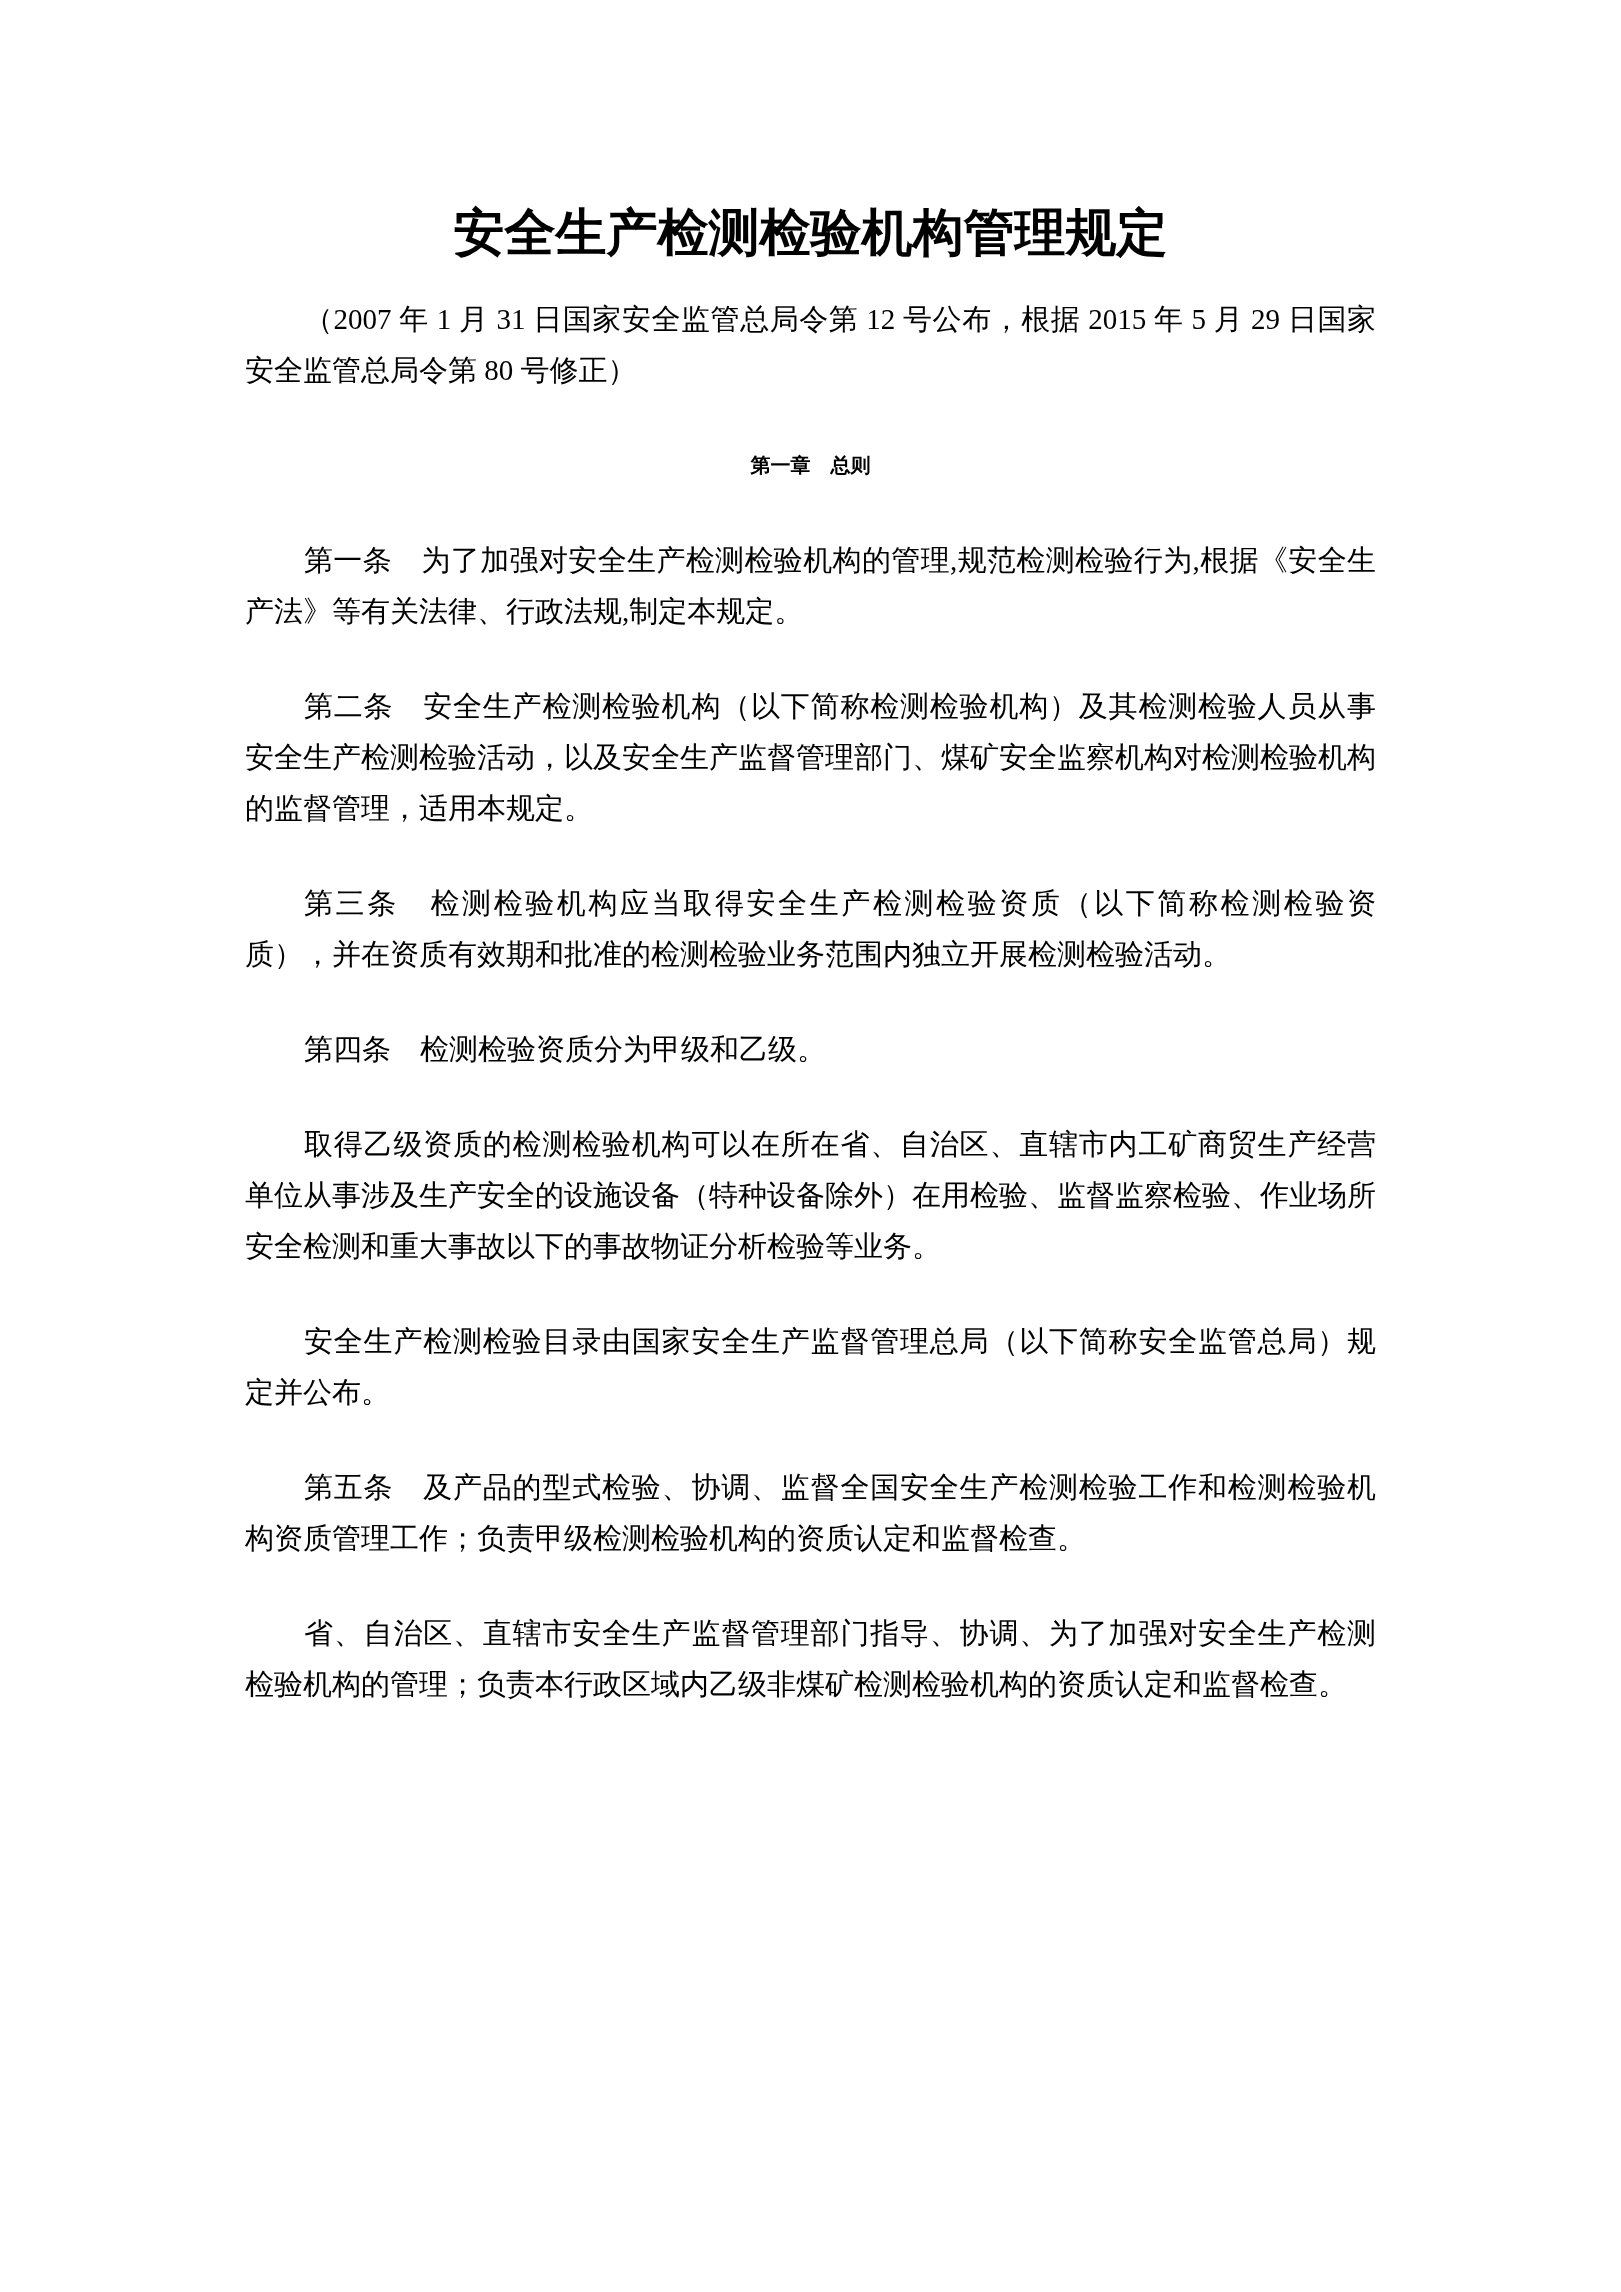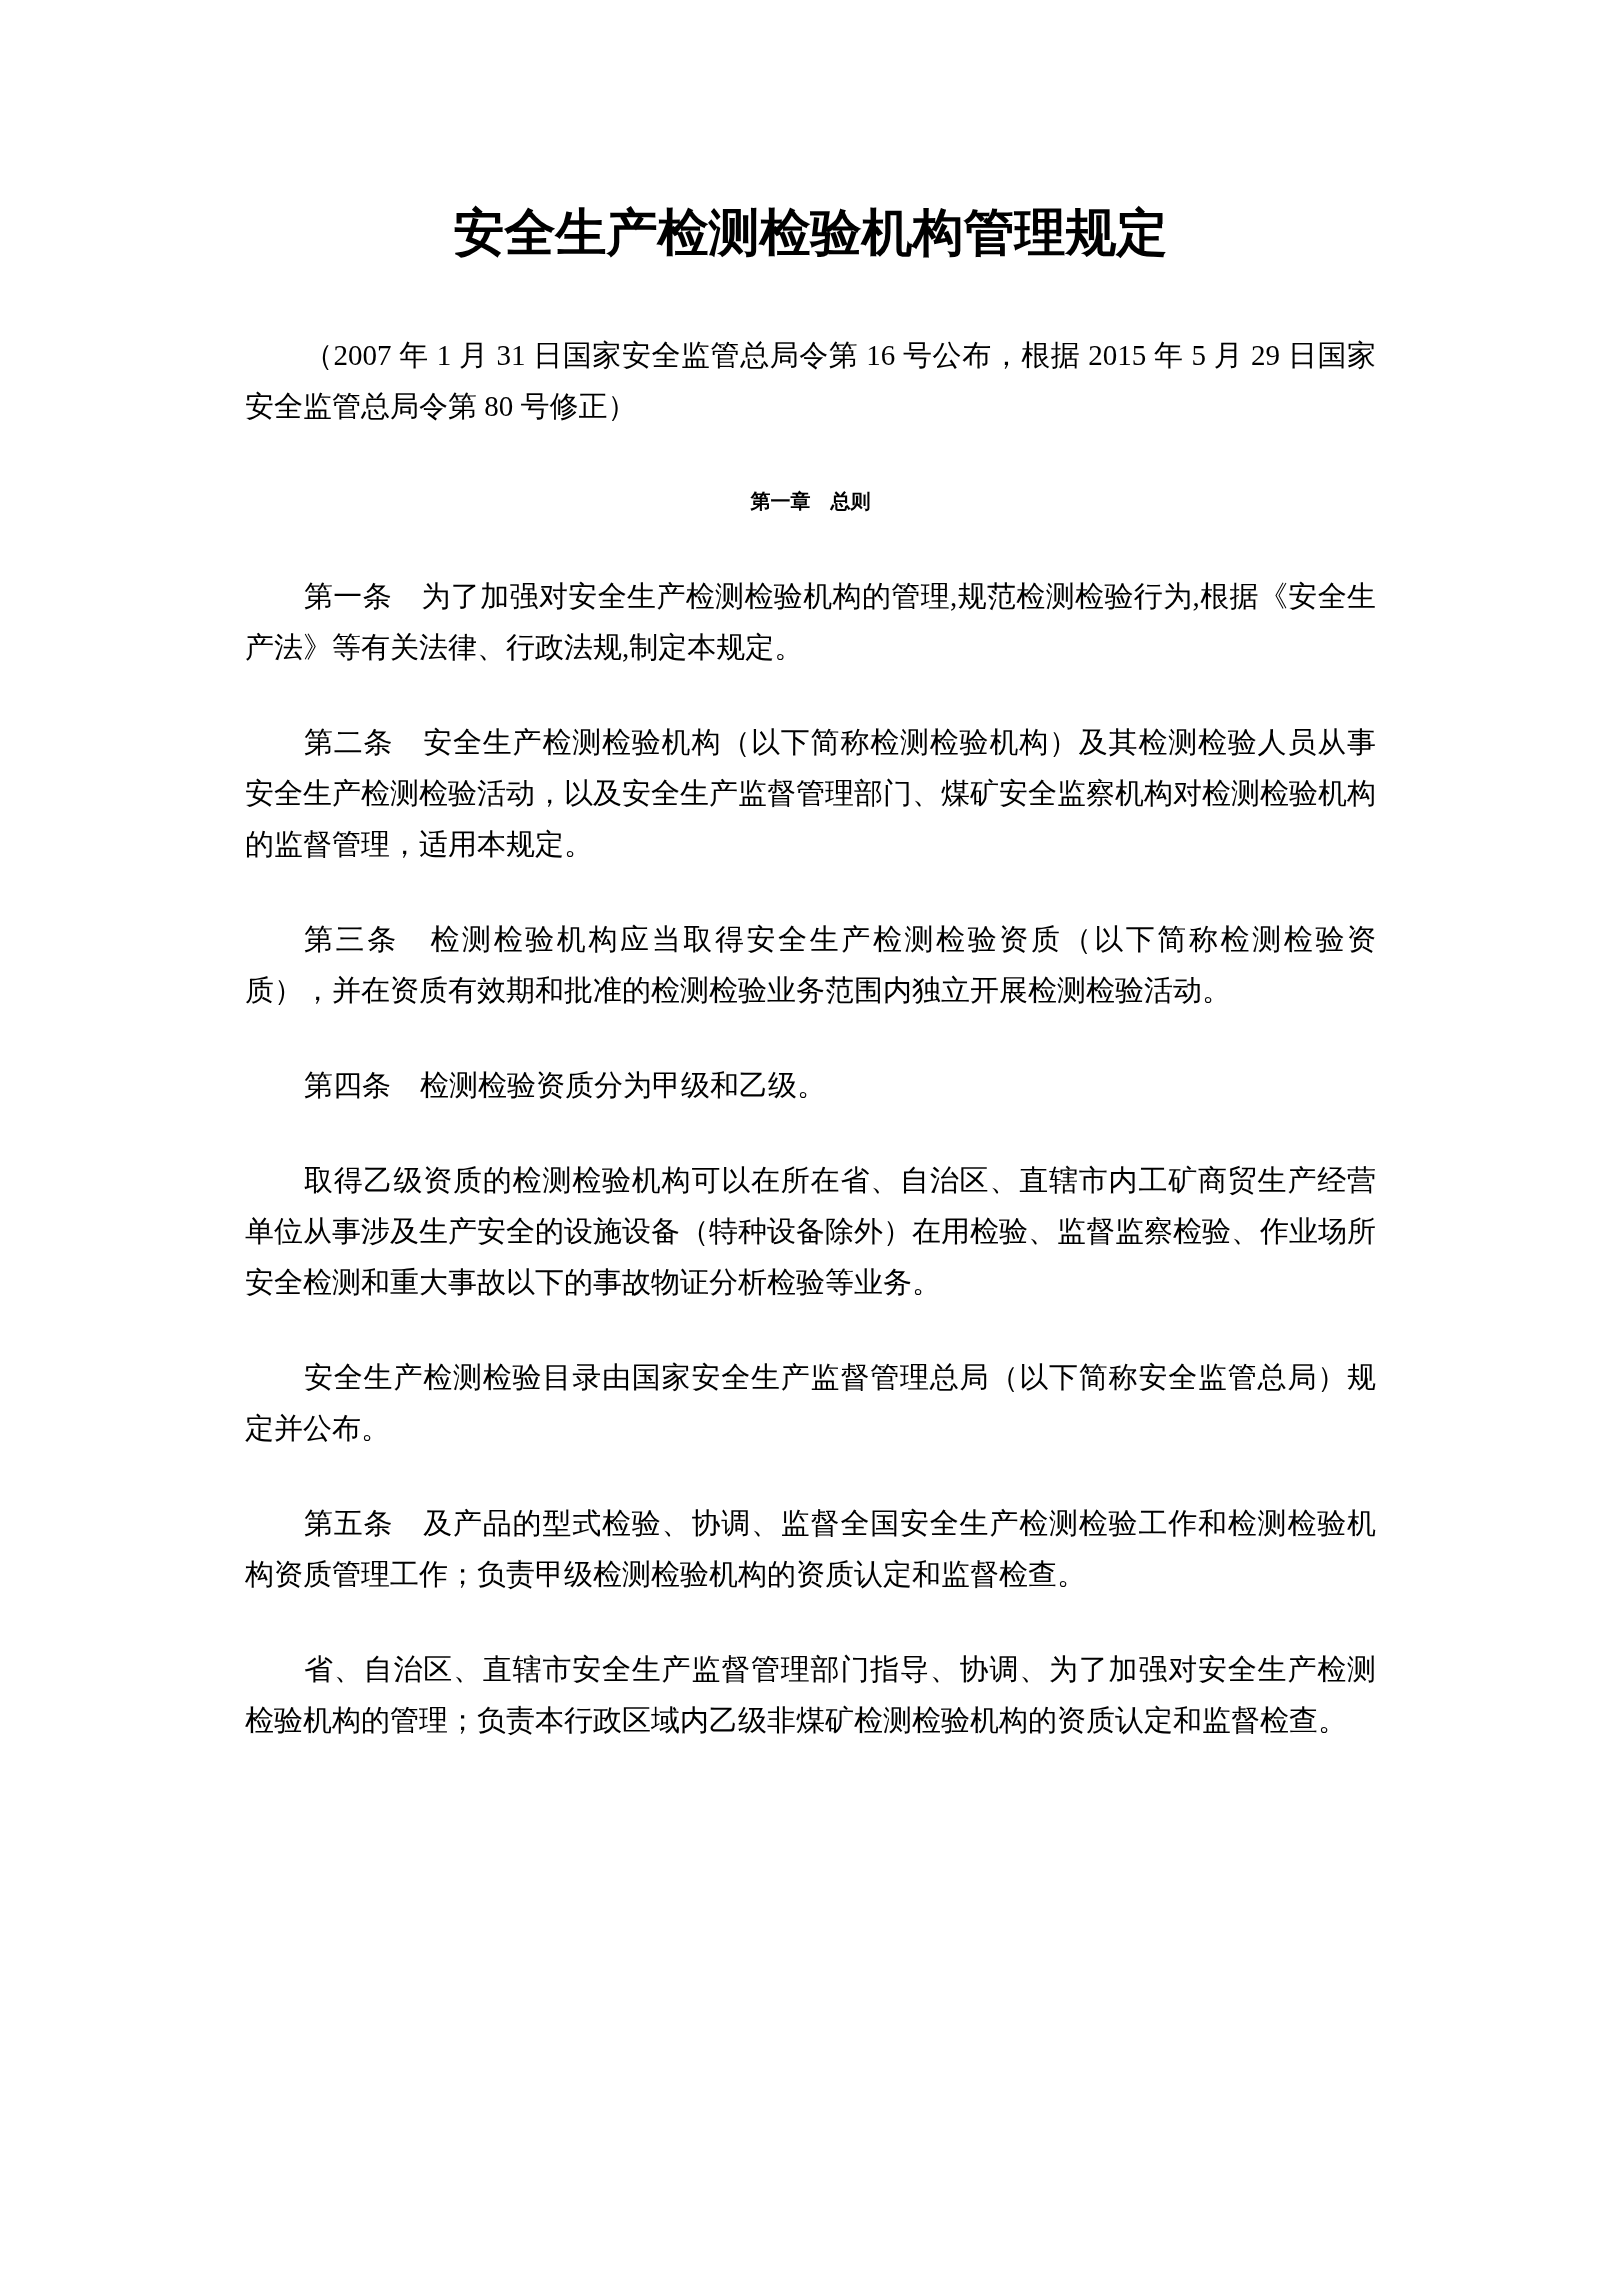--- a/index.html
+++ b/index.html
@@ -18,21 +18,21 @@
     padding: 203px 245px 0 245px;
     overflow: hidden;
   }
   .doc-title {
     font-family: "Liberation Sans", "DejaVu Sans", sans-serif;
     font-size: 51px;
     font-weight: 700;
     line-height: 59px;
     text-align: center;
     letter-spacing: 0px;
-    margin: 0 0 68px 0;
+    margin: 0 0 32px 0;
   }
   .preamble, .body-para {
     font-family: "Liberation Serif", "DejaVu Serif", serif;
     font-size: 29px;
     line-height: 51px;
     text-align: justify;
     text-indent: 59px;
     margin: 0 0 44px 0;
     word-break: break-all;
   }
@@ -45,21 +45,21 @@
     margin: 0 0 44px 0;
   }
 </style>
 </head>
 <body>
 
 <div class="page" style="--text-color: #000000; --bg-color: #ffffff;">
 
   <h1 class="doc-title">安全生产检测检验机构管理规定</h1>
 
-  <p class="preamble">（2007 年 1 月 31 日国家安全监管总局令第 16 号公布，根据 2015 年 5 月 29 日国家安全监管总局令第 80 号修正）</p>
+  <p class="preamble">（2007 年 1 月 31 日国家安全监管总局令第 12 号公布，根据 2015 年 5 月 29 日国家安全监管总局令第 80 号修正）</p>
 
   <h2 class="chapter-heading">第一章　总则</h2>
 
   <div>
     <p class="body-para">第一条　为了加强对安全生产检测检验机构的管理,规范检测检验行为,根据《安全生产法》等有关法律、行政法规,制定本规定。</p>
     <p class="body-para">第二条　安全生产检测检验机构（以下简称检测检验机构）及其检测检验人员从事安全生产检测检验活动，以及安全生产监督管理部门、煤矿安全监察机构对检测检验机构的监督管理，适用本规定。</p>
     <p class="body-para">第三条　检测检验机构应当取得安全生产检测检验资质（以下简称检测检验资质），并在资质有效期和批准的检测检验业务范围内独立开展检测检验活动。</p>
     <p class="body-para">第四条　检测检验资质分为甲级和乙级。</p>
     <p class="body-para">取得乙级资质的检测检验机构可以在所在省、自治区、直辖市内工矿商贸生产经营单位从事涉及生产安全的设施设备（特种设备除外）在用检验、监督监察检验、作业场所安全检测和重大事故以下的事故物证分析检验等业务。</p>
     <p class="body-para">安全生产检测检验目录由国家安全生产监督管理总局（以下简称安全监管总局）规定并公布。</p>

